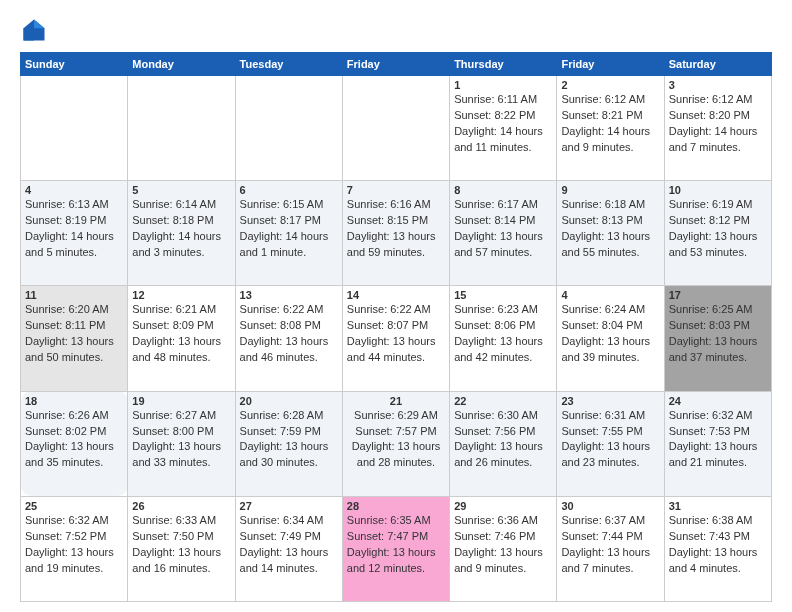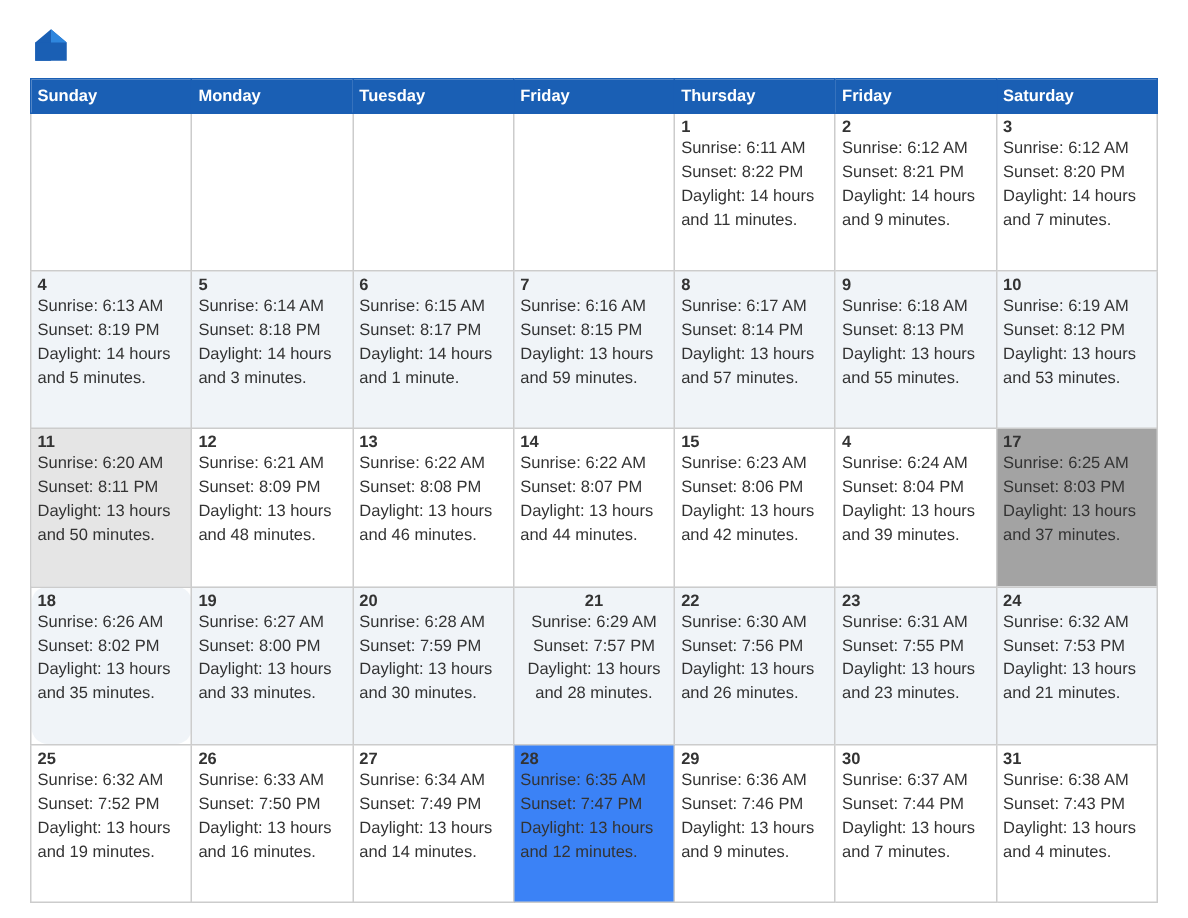--- a/index.html
+++ b/index.html
@@ -248,21 +248,21 @@
             <div class="day-info">Sunrise: 6:32 AM<br>Sunset: 7:52 PM<br>Daylight: 13 hours<br>and 19 minutes.</div>
           </td>
           <td style="background-color: rgb(255, 255, 255);">
             <span class="day-number">26</span>
             <div class="day-info">Sunrise: 6:33 AM<br>Sunset: 7:50 PM<br>Daylight: 13 hours<br>and 16 minutes.</div>
           </td>
           <td style="background-color: rgb(255, 255, 255);">
             <span class="day-number">27</span>
             <div class="day-info">Sunrise: 6:34 AM<br>Sunset: 7:49 PM<br>Daylight: 13 hours<br>and 14 minutes.</div>
           </td>
-          <td style="background-color: #3b82f6;">
+          <td style="background-color: #f9a8d4;">
             <span class="day-number">28</span>
             <div class="day-info">Sunrise: 6:35 AM<br>Sunset: 7:47 PM<br>Daylight: 13 hours<br>and 12 minutes.</div>
           </td>
           <td style="background-color: rgb(255, 255, 255);">
             <span class="day-number">29</span>
             <div class="day-info">Sunrise: 6:36 AM<br>Sunset: 7:46 PM<br>Daylight: 13 hours<br>and 9 minutes.</div>
           </td>
           <td style="background-color: rgb(255, 255, 255);">
             <span class="day-number">30</span>
             <div class="day-info">Sunrise: 6:37 AM<br>Sunset: 7:44 PM<br>Daylight: 13 hours<br>and 7 minutes.</div>

